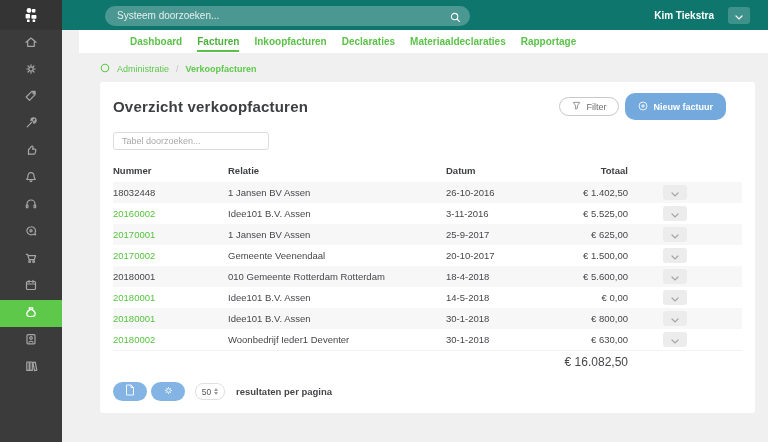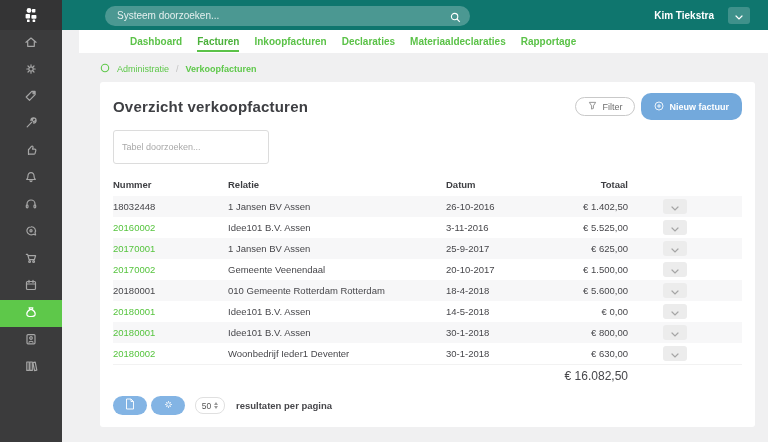--- a/index.html
+++ b/index.html
@@ -35,36 +35,36 @@
   .tab { position:relative; font-size:10px; font-weight:bold; color:#5bc248; text-decoration:none; cursor:pointer; padding:6px 0 7px; }
   .tab.active { color:#4bb13b; }
   .tab.active::after { content:""; position:absolute; left:0; right:0; bottom:2px; height:2px; background:#5bc248; }
   
   .breadcrumb { position:absolute; left:100px; top:63px; display:flex; align-items:center; gap:7px; font-size:9px; }
   .crumb { color:#5ec84a; text-decoration:none; cursor:pointer; }
   .crumb.current { font-weight:bold; }
   .crumb-sep { color:#c3c3c3; }
   
   .card { position:absolute; left:100px; top:82px; width:655px; background:#ffffff; border-radius:3px; padding-bottom:6px; }
-  .card-head { display:flex; align-items:center; justify-content:space-between; padding:11px 13px 6px 13px; }
+  .card-head { display:flex; align-items:center; justify-content:space-between; padding:11px 29px 6px 13px; }
   .page-title { font-size:15px; font-weight:bold; color:#3e3f43; letter-spacing:.2px; }
   .head-actions { display:flex; gap:6px; align-items:center; }
   .btn-filter {
     height:19px; padding:0 12px; border-radius:10px; background:#ffffff;
     border:1px solid #c9c9c9; color:#6d6d6d; font-size:9px; display:flex; align-items:center; gap:5px; cursor:pointer;
     font-family:"Liberation Sans", sans-serif;
   }
   .btn-new {
     height:27px; padding:0 13px; border-radius:10px; background:#73a9dc; border:none;
     color:#ffffff; font-size:9px; font-weight:bold; display:flex; align-items:center; gap:5px; cursor:pointer;
     font-family:"Liberation Sans", sans-serif;
   }
   .table-search { margin:4px 13px 8px; }
   .table-search input {
-    width:156px; height:34px; border:1px solid #dcdcdc; border-radius:3px; outline:none;
+    width:156px; height:18px; border:1px solid #dcdcdc; border-radius:3px; outline:none;
     font-size:9px; color:#555; padding:0 8px; font-family:"Liberation Sans", sans-serif;
   }
   .table-search input::placeholder { color:#a9a9a9; }
   table { width:629px; margin:0 13px; border-collapse:collapse; table-layout:fixed; }
   col.c-num { width:115px; } col.c-rel { width:218px; } col.c-dat { width:112px; }
   col.c-tot { width:70px; } col.c-chv { width:114px; }
   thead th { font-size:9.5px; font-weight:bold; color:#3e3f43; text-align:left; height:24px; vertical-align:middle; }
   thead th.col-tot { text-align:right; }
   tbody td { font-size:9.5px; color:#47474b; height:21px; vertical-align:middle; }
   tbody td.col-tot { text-align:right; }

